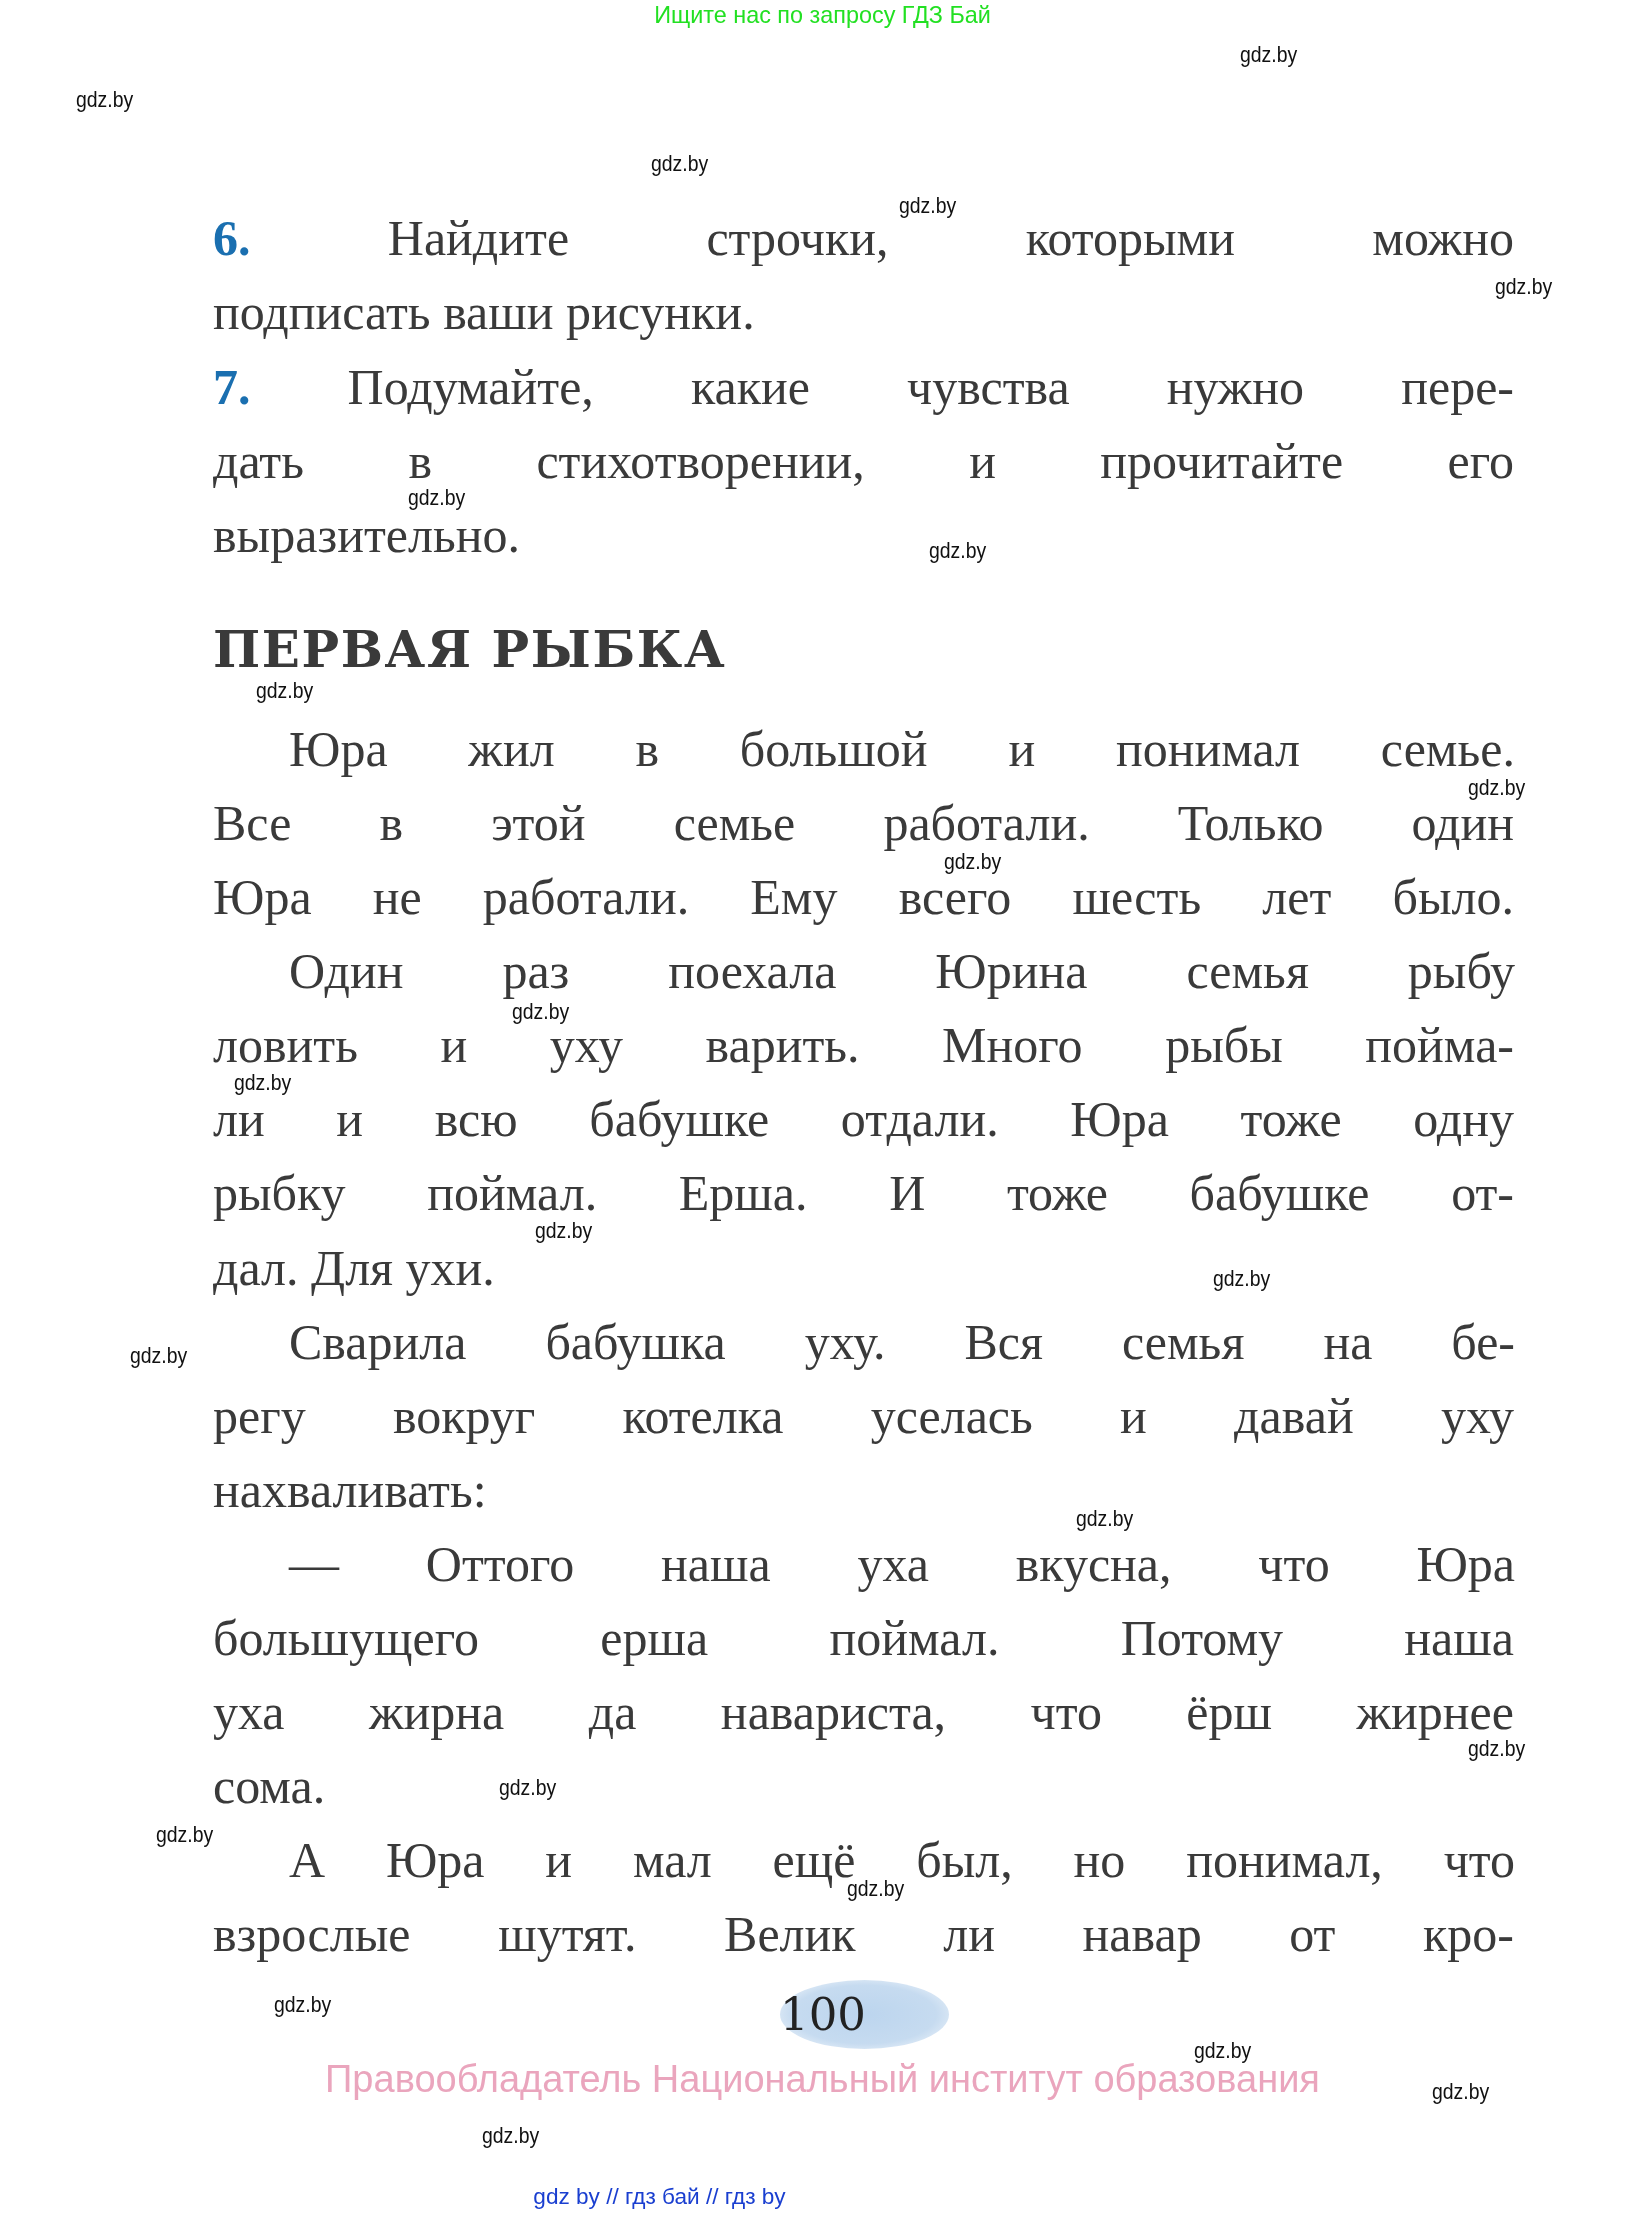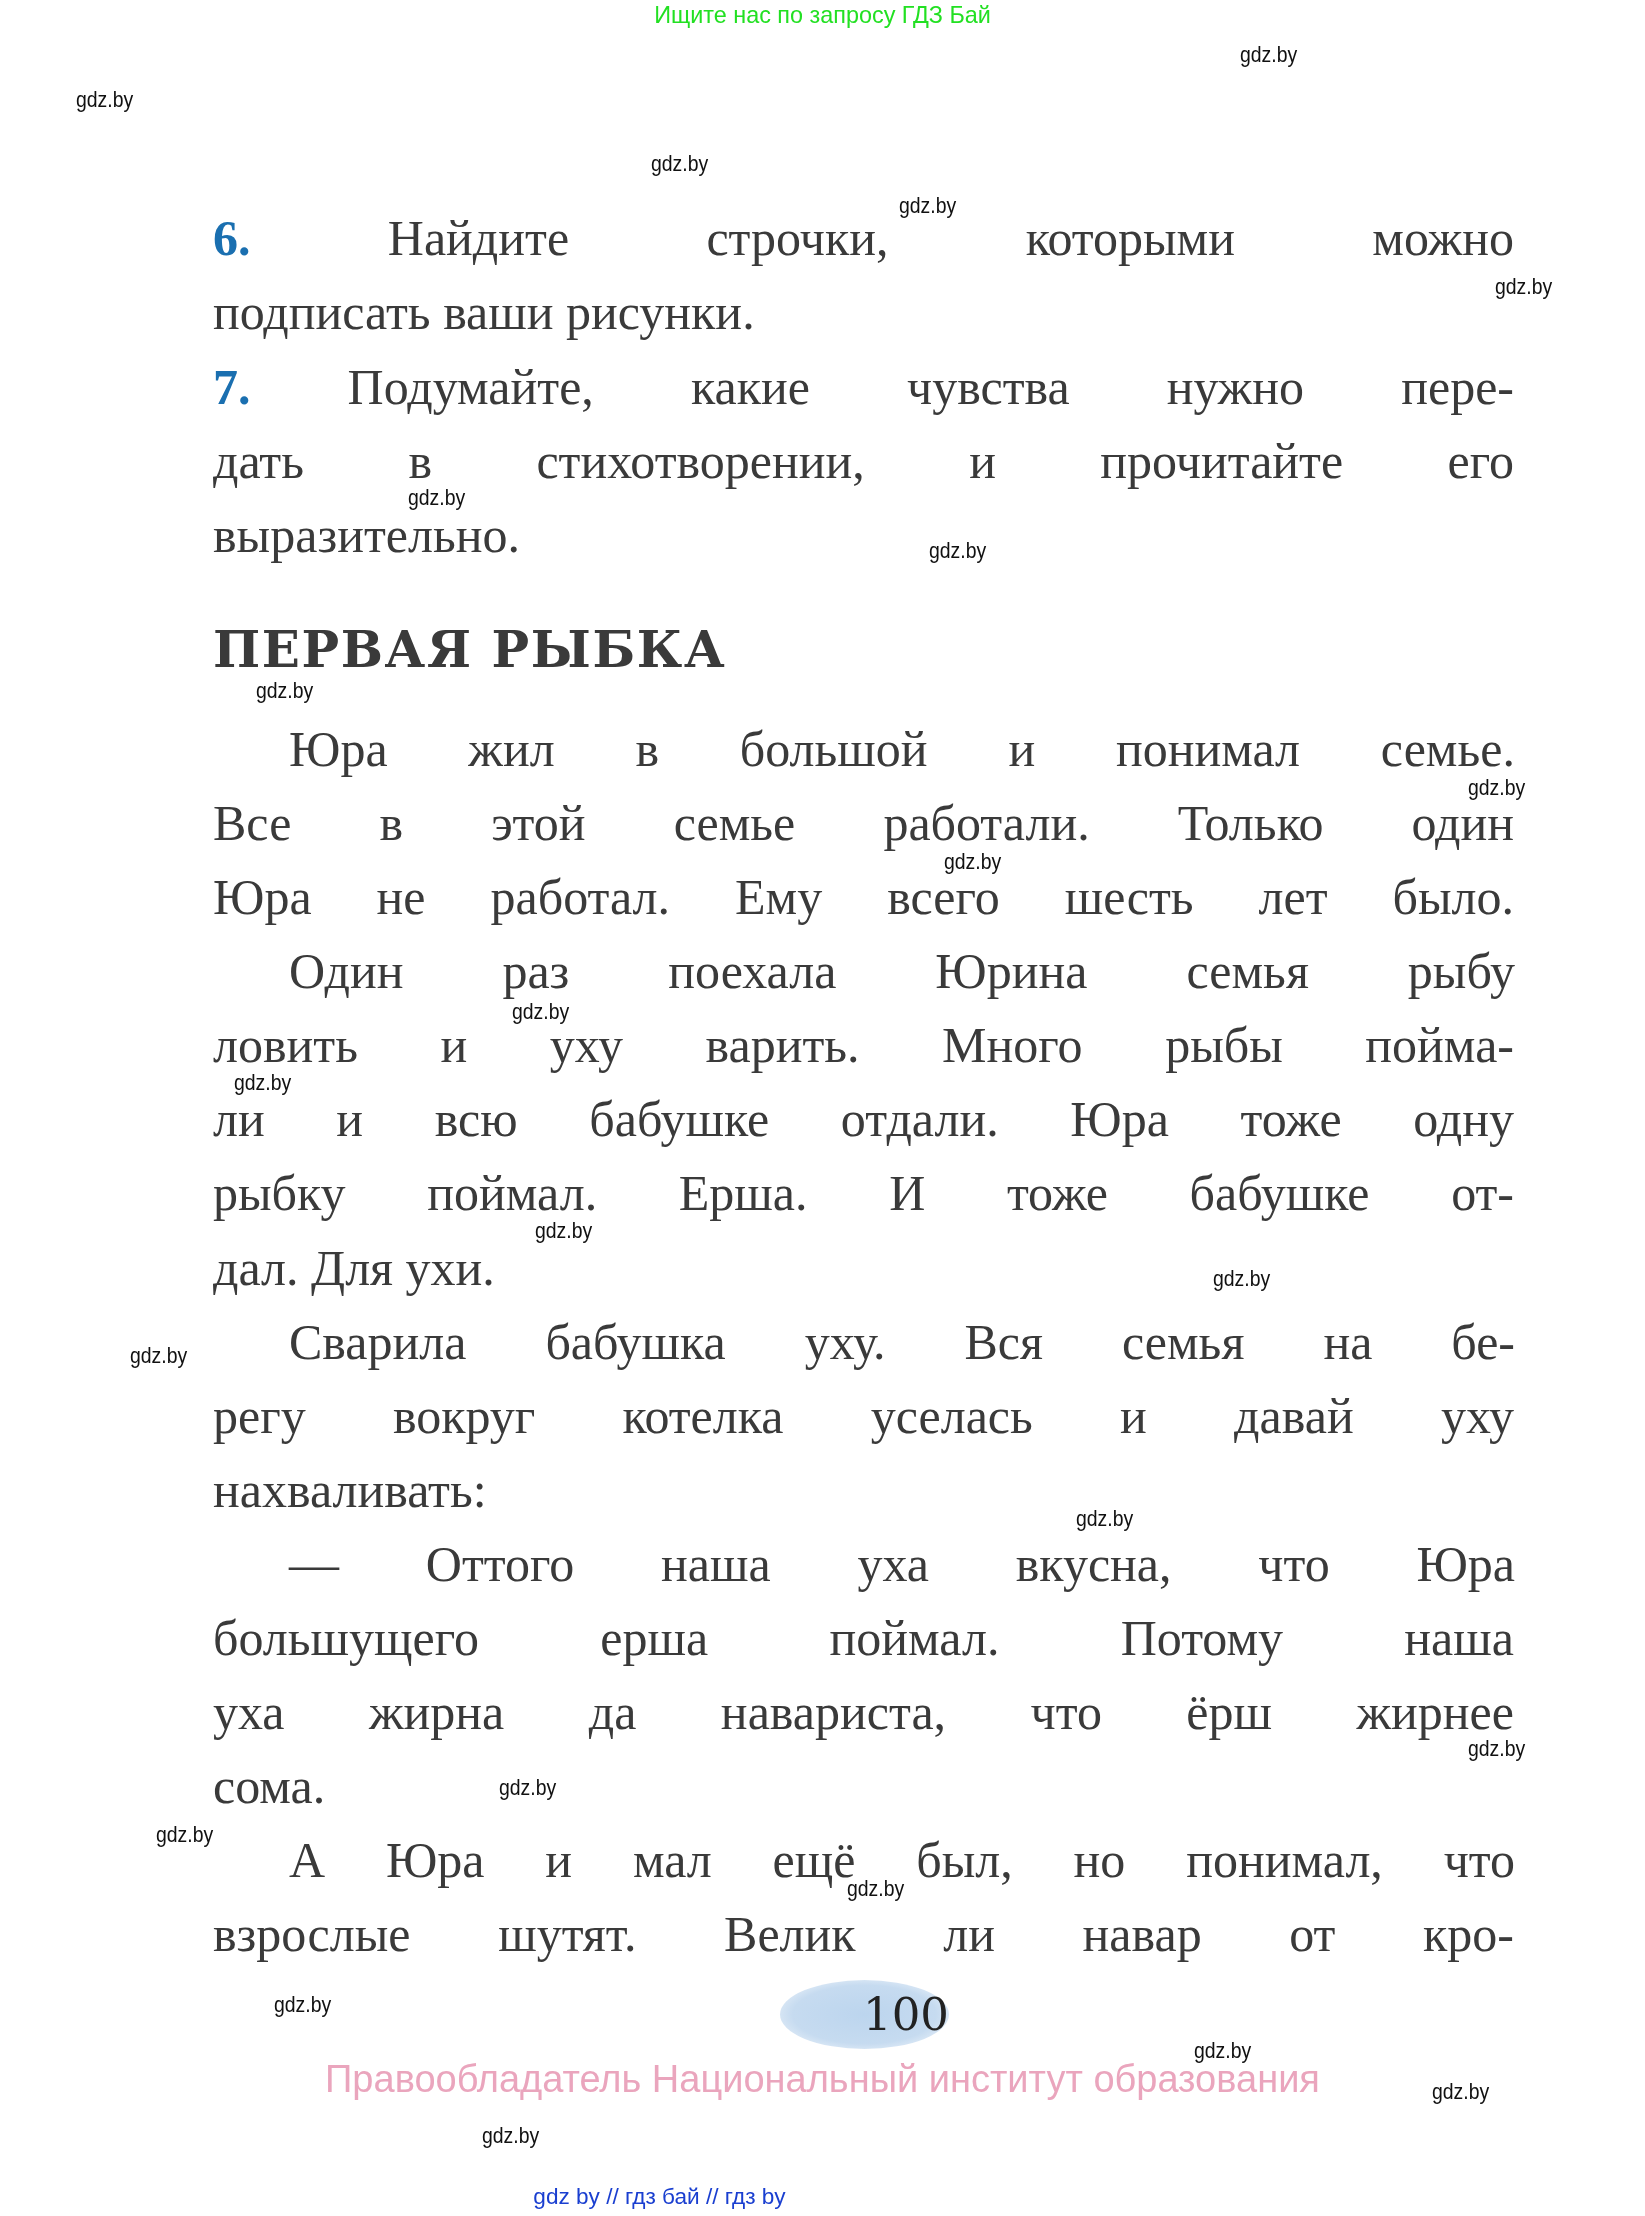--- a/index.html
+++ b/index.html
@@ -23,21 +23,21 @@
   .line.indent { padding-left: 76px; width: 1226px; }
   .num { color: #1a6fb0; font-weight: bold; }
   .title {
     position: absolute; left: 0; width: 1301px; text-align: left;
     font-family: "DejaVu Serif", "Liberation Serif", serif; font-weight: bold;
     font-size: 50px; color: #3a3a3a; letter-spacing: 1.6px; top: 620px;
   }
   .pagenum-wrap {
     position: absolute; left: 780px; top: 1980px; width: 169px; height: 69px;
     border-radius: 50%; background: radial-gradient(ellipse at center, #bcd5ee 0%, #c6dbf0 60%, rgba(200,220,242,0) 100%);
-    display: flex; align-items: center; justify-content: flex-end;
+    display: flex; align-items: center; justify-content: flex-start;
   }
   .pagenum {
     font-family: "DejaVu Serif", "Liberation Serif", serif; font-size: 45px; color: #222222;
   }
   .copyright {
     position: absolute; left: 0; width: 1645px; top: 2058px; text-align: center;
     font-family: "Liberation Sans", sans-serif; font-size: 38px; color: #eaa5bd;
   }
   .bottom-links {
     position: absolute; left: 0; width: 1319px; top: 2184px; text-align: center;
@@ -84,21 +84,21 @@
   <div class="line" style="top:350px">
     <span class="num">7.</span>&nbsp;<span>Подумайте, какие чувства нужно пере-</span>
   </div>
   <div class="line" style="top:424px">дать в стихотворении, и прочитайте его</div>
   <div class="line last" style="top:498px">выразительно.</div>
 
   <div class="title">ПЕРВАЯ РЫБКА</div>
 
   <div class="line indent" style="top:712px">Юра жил в большой и понимал семье.</div>
   <div class="line" style="top:786px">Все в этой семье работали. Только один</div>
-  <div class="line" style="top:860px">Юра не работал. Ему всего шесть лет было.</div>
+  <div class="line" style="top:860px">Юра не работали. Ему всего шесть лет было.</div>
   <div class="line indent" style="top:934px">Один раз поехала Юрина семья рыбу</div>
   <div class="line" style="top:1008px">ловить и уху варить. Много рыбы пойма-</div>
   <div class="line" style="top:1082px">ли и всю бабушке отдали. Юра тоже одну</div>
   <div class="line" style="top:1156px">рыбку поймал. Ерша. И тоже бабушке от-</div>
   <div class="line last" style="top:1231px">дал. Для ухи.</div>
   <div class="line indent" style="top:1305px">Сварила бабушка уху. Вся семья на бе-</div>
   <div class="line" style="top:1379px">регу вокруг котелка уселась и давай уху</div>
   <div class="line last" style="top:1453px">нахваливать:</div>
   <div class="line indent" style="top:1527px">— Оттого наша уха вкусна, что Юра</div>
   <div class="line" style="top:1601px">большущего ерша поймал. Потому наша</div>

